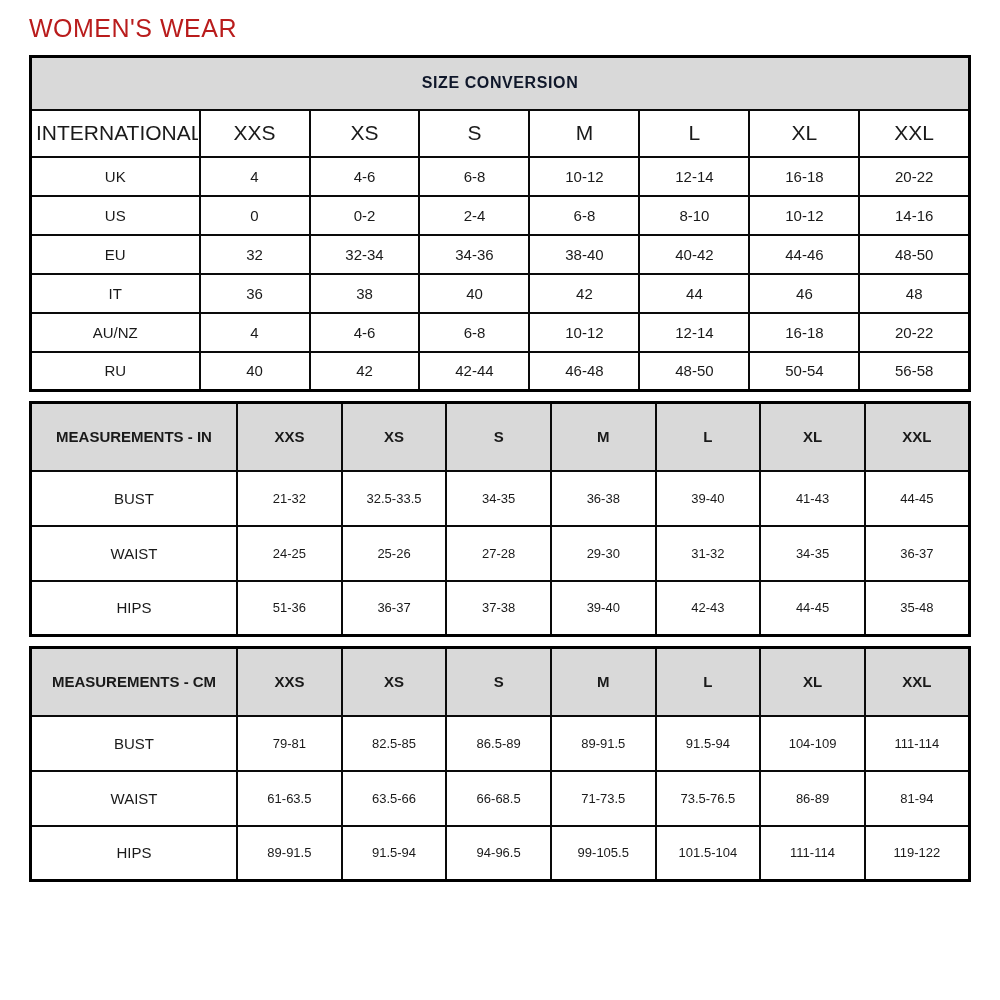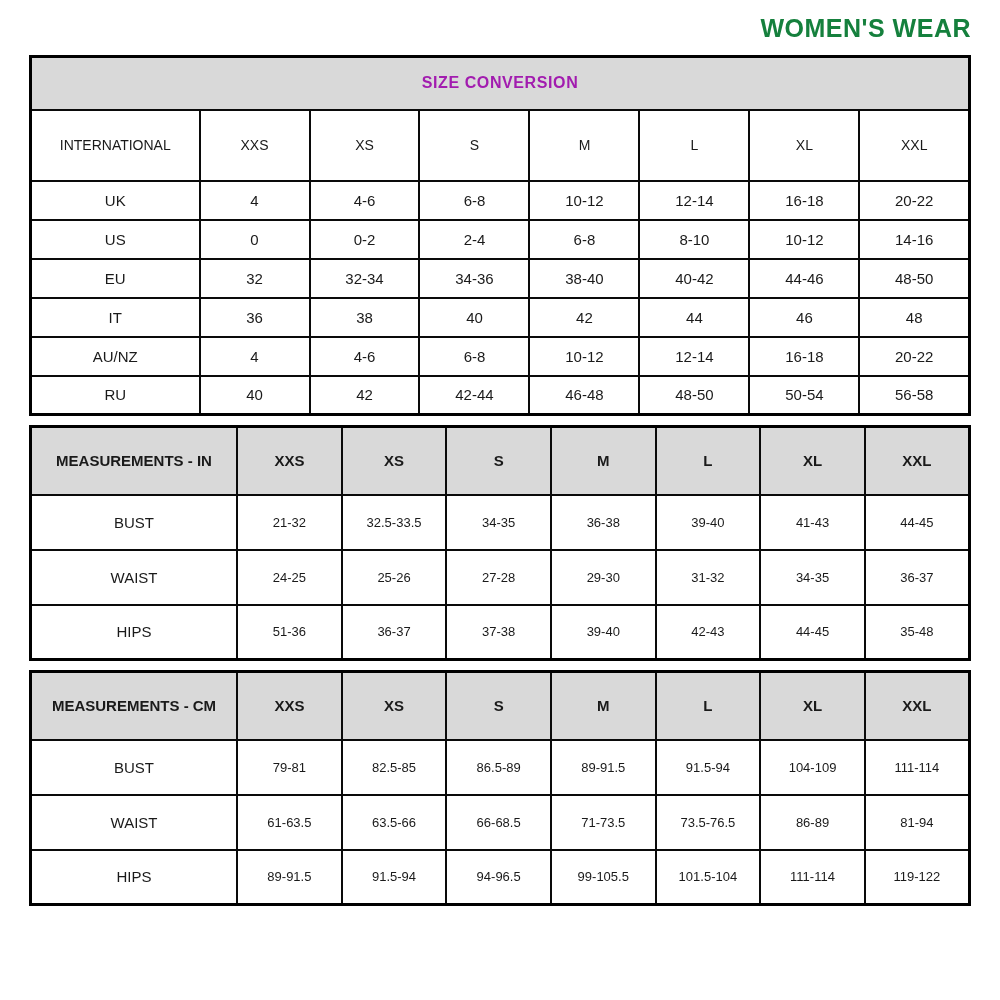--- a/index.html
+++ b/index.html
@@ -10,26 +10,26 @@
     color: #1a1a1a;
   }
   .page {
     width: 1000px;
     height: 1000px;
     box-sizing: border-box;
     padding: 10px 29px 18px 29px;
     background: #ffffff;
   }
   .page-title {
-    text-align: right;
+    text-align: left;
     font-size: 25px;
-    font-weight: bold;
+    font-weight: normal;
     letter-spacing: 0.5px;
     margin: 4px 0 12px 0;
-    color: #15803d;
+    color: #b91c1c;
   }
   table.tbl {
     border-collapse: collapse;
     table-layout: fixed;
     width: 100%;
     border: 3px solid #000000;
     margin-bottom: 9px;
   }
   table.tbl th, table.tbl td {
     border: 2px solid #0a0a0a;
@@ -39,28 +39,28 @@
     box-sizing: border-box;
     overflow: hidden;
   }
   
   th.merged-title {
     background: #d9d9d9;
     height: 53px;
     font-size: 16px;
     font-weight: bold;
     letter-spacing: 0.6px;
-    color: #a21caf;
+    color: #0f172a;
   }
   
   table.plain-head thead tr.cols th {
     background: #ffffff;
     font-weight: normal;
-    font-size: 14px;
-    height: 71px;
+    font-size: 21px;
+    height: 47px;
     border-radius: 6px;
   }
   table.plain-head tbody td {
     font-size: 15px;
     height: 39px;
   }
   
   table.gray-head thead tr.cols th {
     background: #d9d9d9;
     font-weight: bold;

